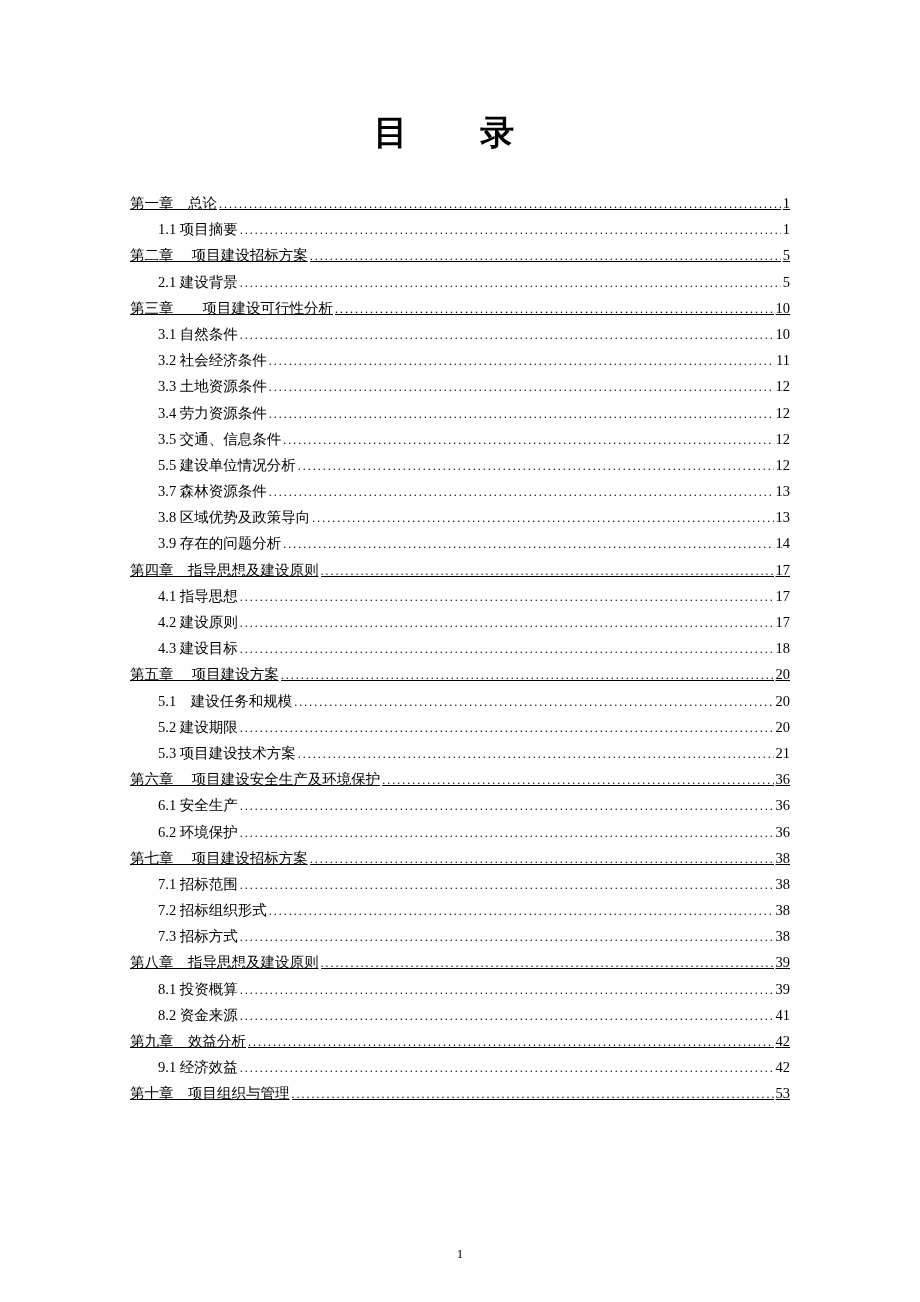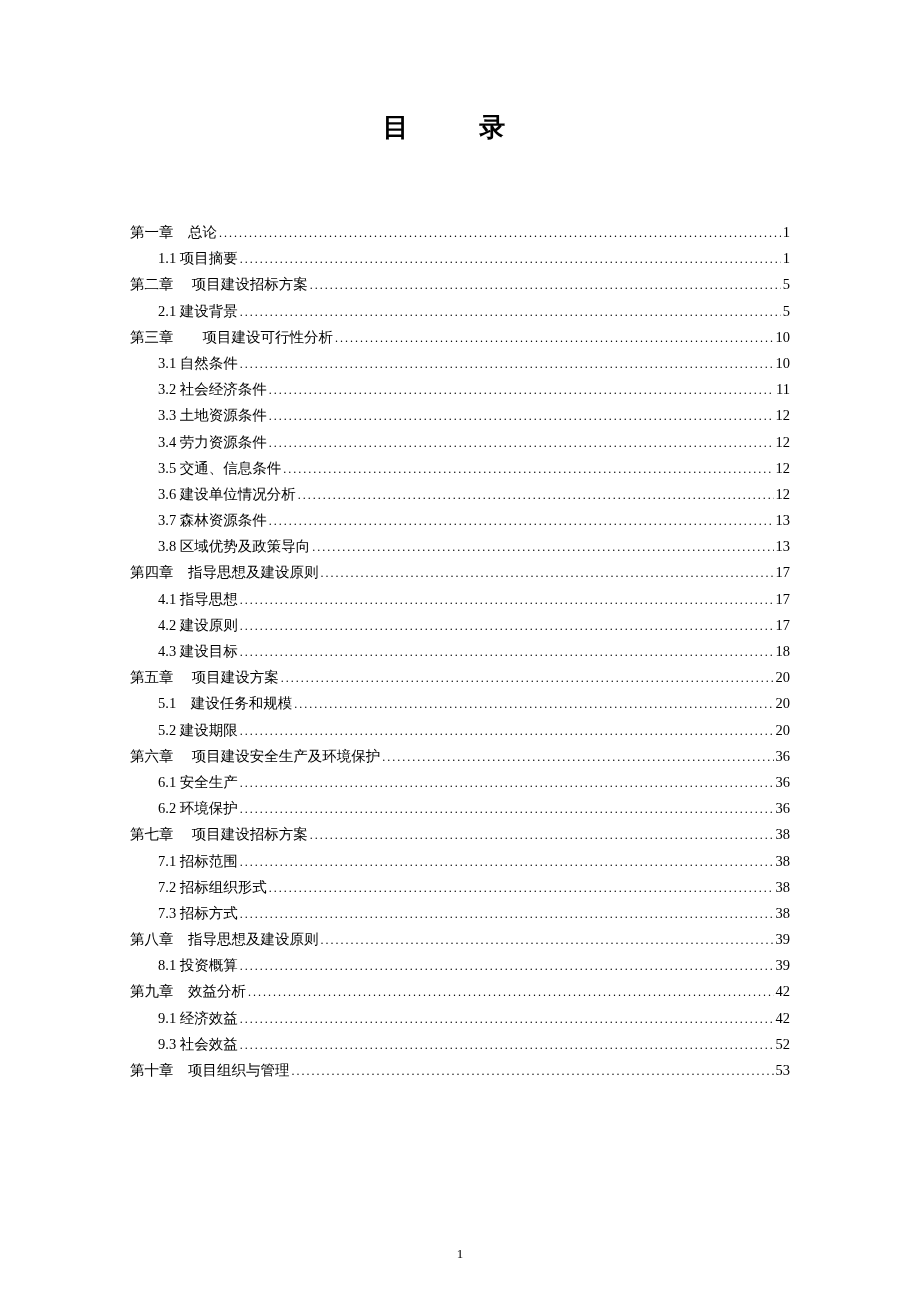--- a/index.html
+++ b/index.html
@@ -10,37 +10,38 @@
     body {
       width: 920px;
       height: 1302px;
       background: #ffffff;
       font-family: "SimSun", "宋体", serif;
       padding: 110px 130px 60px 130px;
       color: #000000;
     }
     .title {
       text-align: center;
-      font-size: 26px;
+      font-size: 34px;
       font-weight: bold;
       letter-spacing: 32px;
-      margin-bottom: 76px;
+      margin-bottom: 36px;
     }
     .toc {
       font-size: 14.5px;
       line-height: 1.6;
     }
     .toc-row {
       display: flex;
       align-items: baseline;
       width: 100%;
       margin-bottom: 3px;
     }
     .toc-row.level-1 {
       padding-left: 0;
+      text-decoration: underline;
     }
     .toc-row.level-2 {
       padding-left: 28px;
     }
     .toc-label {
       white-space: nowrap;
     }
     .toc-leader {
       flex: 1;
       overflow: hidden;
@@ -114,34 +115,39 @@
       <span class="toc-label">3.4 劳力资源条件</span>
       <span class="toc-leader"></span>
       <span class="toc-page">12</span>
     </div>
     <div class="toc-row level-2">
       <span class="toc-label">3.5 交通、信息条件</span>
       <span class="toc-leader"></span>
       <span class="toc-page">12</span>
     </div>
     <div class="toc-row level-2">
-      <span class="toc-label">3.6 建设单位情况分析</span>
+      <span class="toc-label">5.5 建设单位情况分析</span>
       <span class="toc-leader"></span>
       <span class="toc-page">12</span>
     </div>
     <div class="toc-row level-2">
       <span class="toc-label">3.7 森林资源条件</span>
       <span class="toc-leader"></span>
       <span class="toc-page">13</span>
     </div>
     <div class="toc-row level-2">
       <span class="toc-label">3.8 区域优势及政策导向</span>
       <span class="toc-leader"></span>
       <span class="toc-page">13</span>
     </div>
+    <div class="toc-row level-2">
+      <span class="toc-label">3.9 存在的问题分析</span>
+      <span class="toc-leader"></span>
+      <span class="toc-page">14</span>
+    </div>
     <div class="toc-row level-1">
       <span class="toc-label">第四章　指导思想及建设原则</span>
       <span class="toc-leader"></span>
       <span class="toc-page">17</span>
     </div>
     <div class="toc-row level-2">
       <span class="toc-label">4.1 指导思想</span>
       <span class="toc-leader"></span>
       <span class="toc-page">17</span>
     </div>
@@ -163,20 +169,25 @@
     <div class="toc-row level-2">
       <span class="toc-label">5.1　建设任务和规模</span>
       <span class="toc-leader"></span>
       <span class="toc-page">20</span>
     </div>
     <div class="toc-row level-2">
       <span class="toc-label">5.2 建设期限</span>
       <span class="toc-leader"></span>
       <span class="toc-page">20</span>
     </div>
+    <div class="toc-row level-2">
+      <span class="toc-label">5.3 项目建设技术方案</span>
+      <span class="toc-leader"></span>
+      <span class="toc-page">21</span>
+    </div>
     <div class="toc-row level-1">
       <span class="toc-label">第六章　 项目建设安全生产及环境保护</span>
       <span class="toc-leader"></span>
       <span class="toc-page">36</span>
     </div>
     <div class="toc-row level-2">
       <span class="toc-label">6.1 安全生产</span>
       <span class="toc-leader"></span>
       <span class="toc-page">36</span>
     </div>
@@ -208,35 +219,35 @@
     <div class="toc-row level-1">
       <span class="toc-label">第八章　指导思想及建设原则</span>
       <span class="toc-leader"></span>
       <span class="toc-page">39</span>
     </div>
     <div class="toc-row level-2">
       <span class="toc-label">8.1 投资概算</span>
       <span class="toc-leader"></span>
       <span class="toc-page">39</span>
     </div>
+    <div class="toc-row level-2">
+      <span class="toc-label">8.2 资金来源</span>
+      <span class="toc-leader"></span>
+      <span class="toc-page">41</span>
+    </div>
     <div class="toc-row level-1">
       <span class="toc-label">第九章　效益分析</span>
       <span class="toc-leader"></span>
       <span class="toc-page">42</span>
     </div>
     <div class="toc-row level-2">
       <span class="toc-label">9.1 经济效益</span>
       <span class="toc-leader"></span>
       <span class="toc-page">42</span>
     </div>
-    <div class="toc-row level-2">
-      <span class="toc-label">9.3 社会效益</span>
-      <span class="toc-leader"></span>
-      <span class="toc-page">52</span>
-    </div>
     <div class="toc-row level-1">
       <span class="toc-label">第十章　项目组织与管理</span>
       <span class="toc-leader"></span>
       <span class="toc-page">53</span>
     </div>
   </div>
 
 <div class="page-number">1</div>
 
 </body></html>

